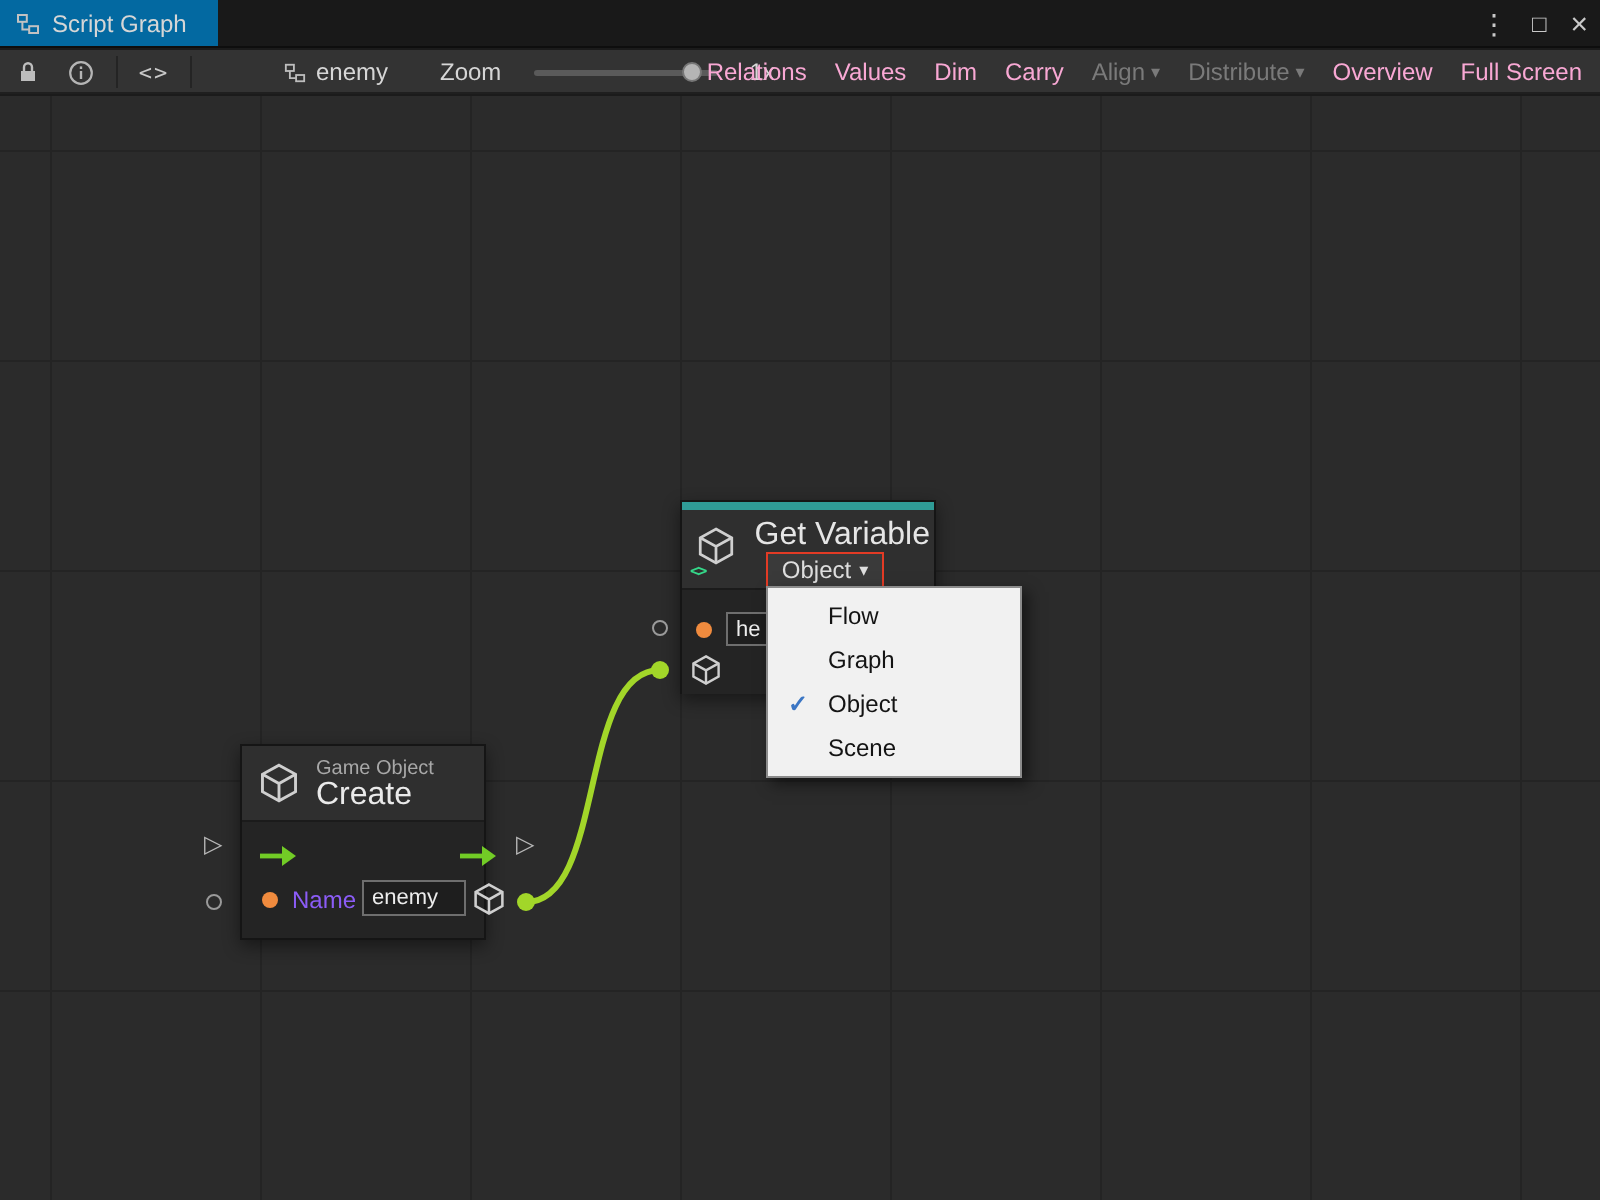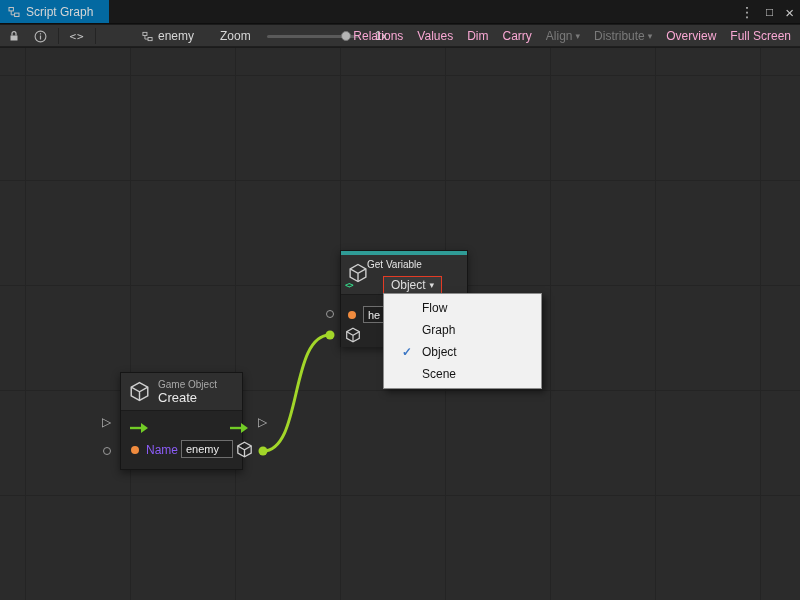--- a/index.html
+++ b/index.html
@@ -47,48 +47,48 @@
   
   .node{position:absolute;background:#252525;border:1px solid #151515;
     box-shadow:0 3px 8px rgba(0,0,0,.45);z-index:4;}
   .node-header{position:relative;background:#2f2f2f;border-bottom:1px solid #1b1b1b;}
   .node-body{position:relative;background:#242424;}
 
   
   .node-create{left:120px;top:324px;width:123px;height:98px;}
   .node-create .node-header{height:38px;display:flex;align-items:center;gap:8px;padding-left:8px;}
   .hdr-cat{font-size:10px;color:#a8a8a8;line-height:12px;}
-  .hdr-title{font-size:13px;color:#eaeaea;line-height:14px;}
+  .hdr-title{font-size:16px;color:#eaeaea;line-height:14px;}
   .node-create .node-body{height:58px;}
 
   
   .node-getvar{left:340px;top:202px;width:128px;height:97px;}
   .accent{height:4px;background:#2f9b96;}
   .node-getvar .node-header{height:40px;}
-  .gv-title{position:absolute;top:4px;left:26px;right:2px;text-align:left;font-size:10px;color:#e6e6e6;}
+  .gv-title{position:absolute;top:4px;left:26px;right:2px;text-align:right;font-size:16px;color:#e6e6e6;}
   .gv-icon{position:absolute;left:7px;top:8px;}
   .scope-btn{position:absolute;left:42px;top:21px;width:59px;height:18px;display:flex;
     align-items:center;justify-content:center;gap:4px;background:#3a3a3a;
     border:1px solid #e33b25;color:#dedede;font-size:12px;}
   .node-getvar .node-body{height:52px;}
 
   
   .tri-port{position:absolute;color:#b8b8b8;font-size:12px;line-height:12px;z-index:5;}
   .circle-port{position:absolute;width:8px;height:8px;border:1px solid #9a9a9a;border-radius:50%;z-index:5;}
   .dot-orange{position:absolute;width:8px;height:8px;border-radius:50%;background:#f08b3e;}
   .field{position:absolute;background:#1e1e1e;border:1px solid #6e6e6e;color:#ededed;
     font-size:11px;padding:1px 4px;display:flex;align-items:center;overflow:hidden;}
   .flow-arrow{position:absolute;line-height:0;}
   .cube-wrap{position:relative;line-height:0;display:inline-block;}
   .cube-code{position:absolute;left:-3px;bottom:-3px;font-size:8px;font-weight:bold;color:#35d98a;
     font-family:"DejaVu Sans Mono",monospace;letter-spacing:-1px;}
 
   
-  .menu{position:absolute;left:383px;top:245px;width:159px;background:#f1f1f1;
-    border:1px solid #8b8b8b;box-shadow:3px 3px 7px rgba(0,0,0,.5);padding:3px 8px;z-index:20;color:#141414;}
+  .menu{position:absolute;left:383px;top:245px;width:128px;background:#f1f1f1;
+    border:1px solid #8b8b8b;box-shadow:3px 3px 7px rgba(0,0,0,.5);padding:3px 0;z-index:20;color:#141414;}
   .menu-item{height:22px;display:flex;align-items:center;font-size:12px;}
   .menu-check{width:30px;text-align:center;color:#3b76c4;font-weight:bold;font-size:12px;}
 </style>
 </head>
 <body>
 
 <div id="app">
 
   <div class="titlebar">
     <div class="tab">

